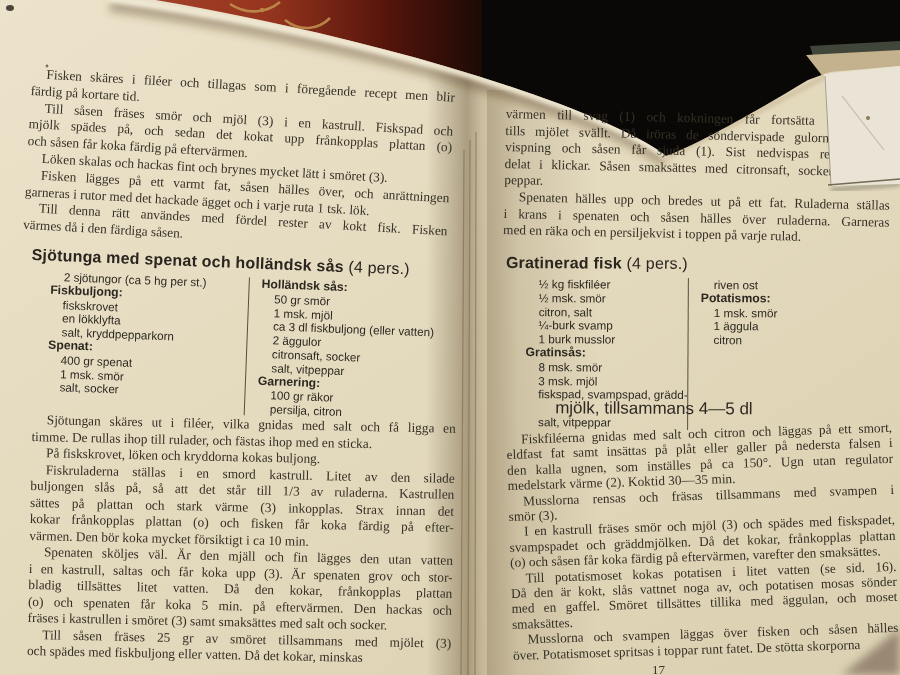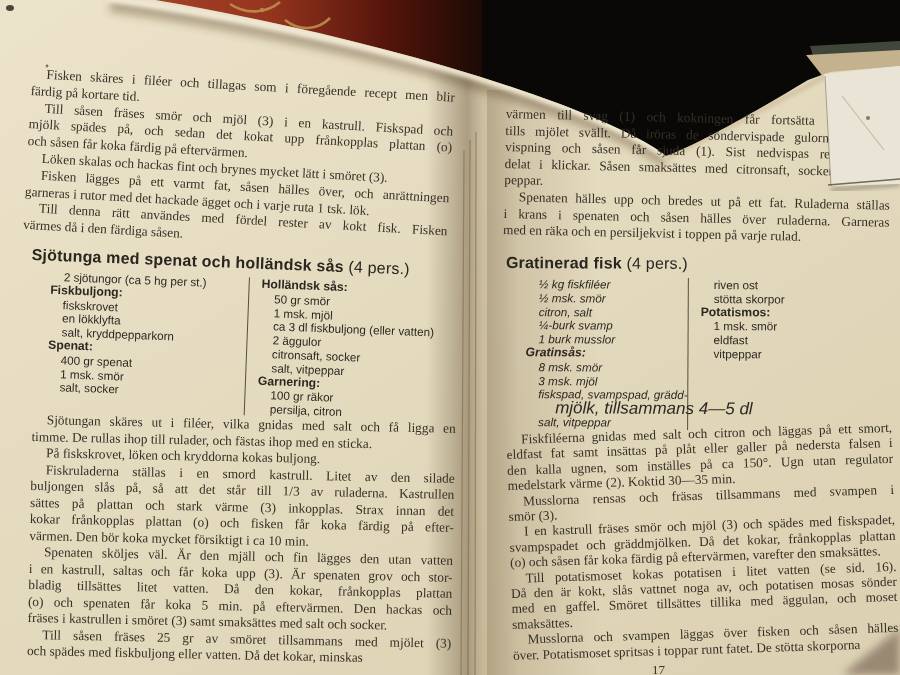--- a/index.html
+++ b/index.html
@@ -20,21 +20,21 @@
   .lpb .line{line-height:16.5px;}
   
   .rhead{font-family:"Liberation Sans",sans-serif;font-size:16px;letter-spacing:.2px;
          color:#2a261f;margin:0 0 5px 0;white-space:nowrap;}
   .rhead .t{font-weight:700;}
   .rhead .sfx{font-weight:400;}
   
   .ingwrap{display:flex;font-family:"Liberation Sans",sans-serif;color:#2c2821;}
   .ingcol{padding-left:20px;}
   .ingcol.c1l{width:198px;}
-  .ingcol.c1r{width:162px;font-style:italic;}
+  .ingcol.c1r{width:162px;}
   .ingcol.c2{border-left:1.3px solid rgba(50,44,32,.8);padding-left:12px;flex:1;}
   .ing-h{font-weight:700;font-size:12.2px;line-height:13.8px;white-space:nowrap;}
   .ing-i{font-weight:400;font-size:11.7px;line-height:13.8px;padding-left:13px;white-space:nowrap;}
   .ing-i2{font-weight:400;font-size:17px;line-height:13.8px;padding-left:30px;white-space:nowrap;}
   .pagenum{position:absolute;left:652px;top:662px;font-size:13px;color:#3a352b;z-index:1;}
   .txt{z-index:2;}
 </style>
 </head>
 <body>
 
@@ -232,25 +232,24 @@
           <div class="ing-i">1 burk musslor</div>
           <div class="ing-h">Gratinsås:</div>
           <div class="ing-i">8 msk. smör</div>
           <div class="ing-i">3 msk. mjöl</div>
           <div class="ing-i">fiskspad, svampspad, grädd-</div>
           <div class="ing-i2">mjölk, tillsammans 4—5 dl</div>
           <div class="ing-i">salt, vitpeppar</div>
         </div>
       <div class="ingcol c2">
           <div class="ing-i">riven ost</div>
-          <div class="ing-i">stötta skorpor</div>
           <div class="ing-h">Potatismos:</div>
           <div class="ing-i">1 msk. smör</div>
-          <div class="ing-i">eldfast</div>
-          <div class="ing-i">vitpeppar</div>
+          <div class="ing-i">1 äggula</div>
+          <div class="ing-i">citron</div>
         </div>
     </div>
   </div>
 
   <div class="blk txt rpb" style="left:506px;top:432px;width:386px;transform:rotate(-1.8deg);">
     <div class="para indent">
         <div class="line">Fiskfiléerna gnidas med salt och citron och läggas på ett smort,</div>
         <div class="line">eldfast fat samt insättas på plåt eller galler på nedersta falsen i</div>
         <div class="line">den kalla ugnen, som inställes på ca 150°. Ugn utan regulator</div>
         <div class="line">medelstark värme (2). Koktid 30—35 min.</div>

